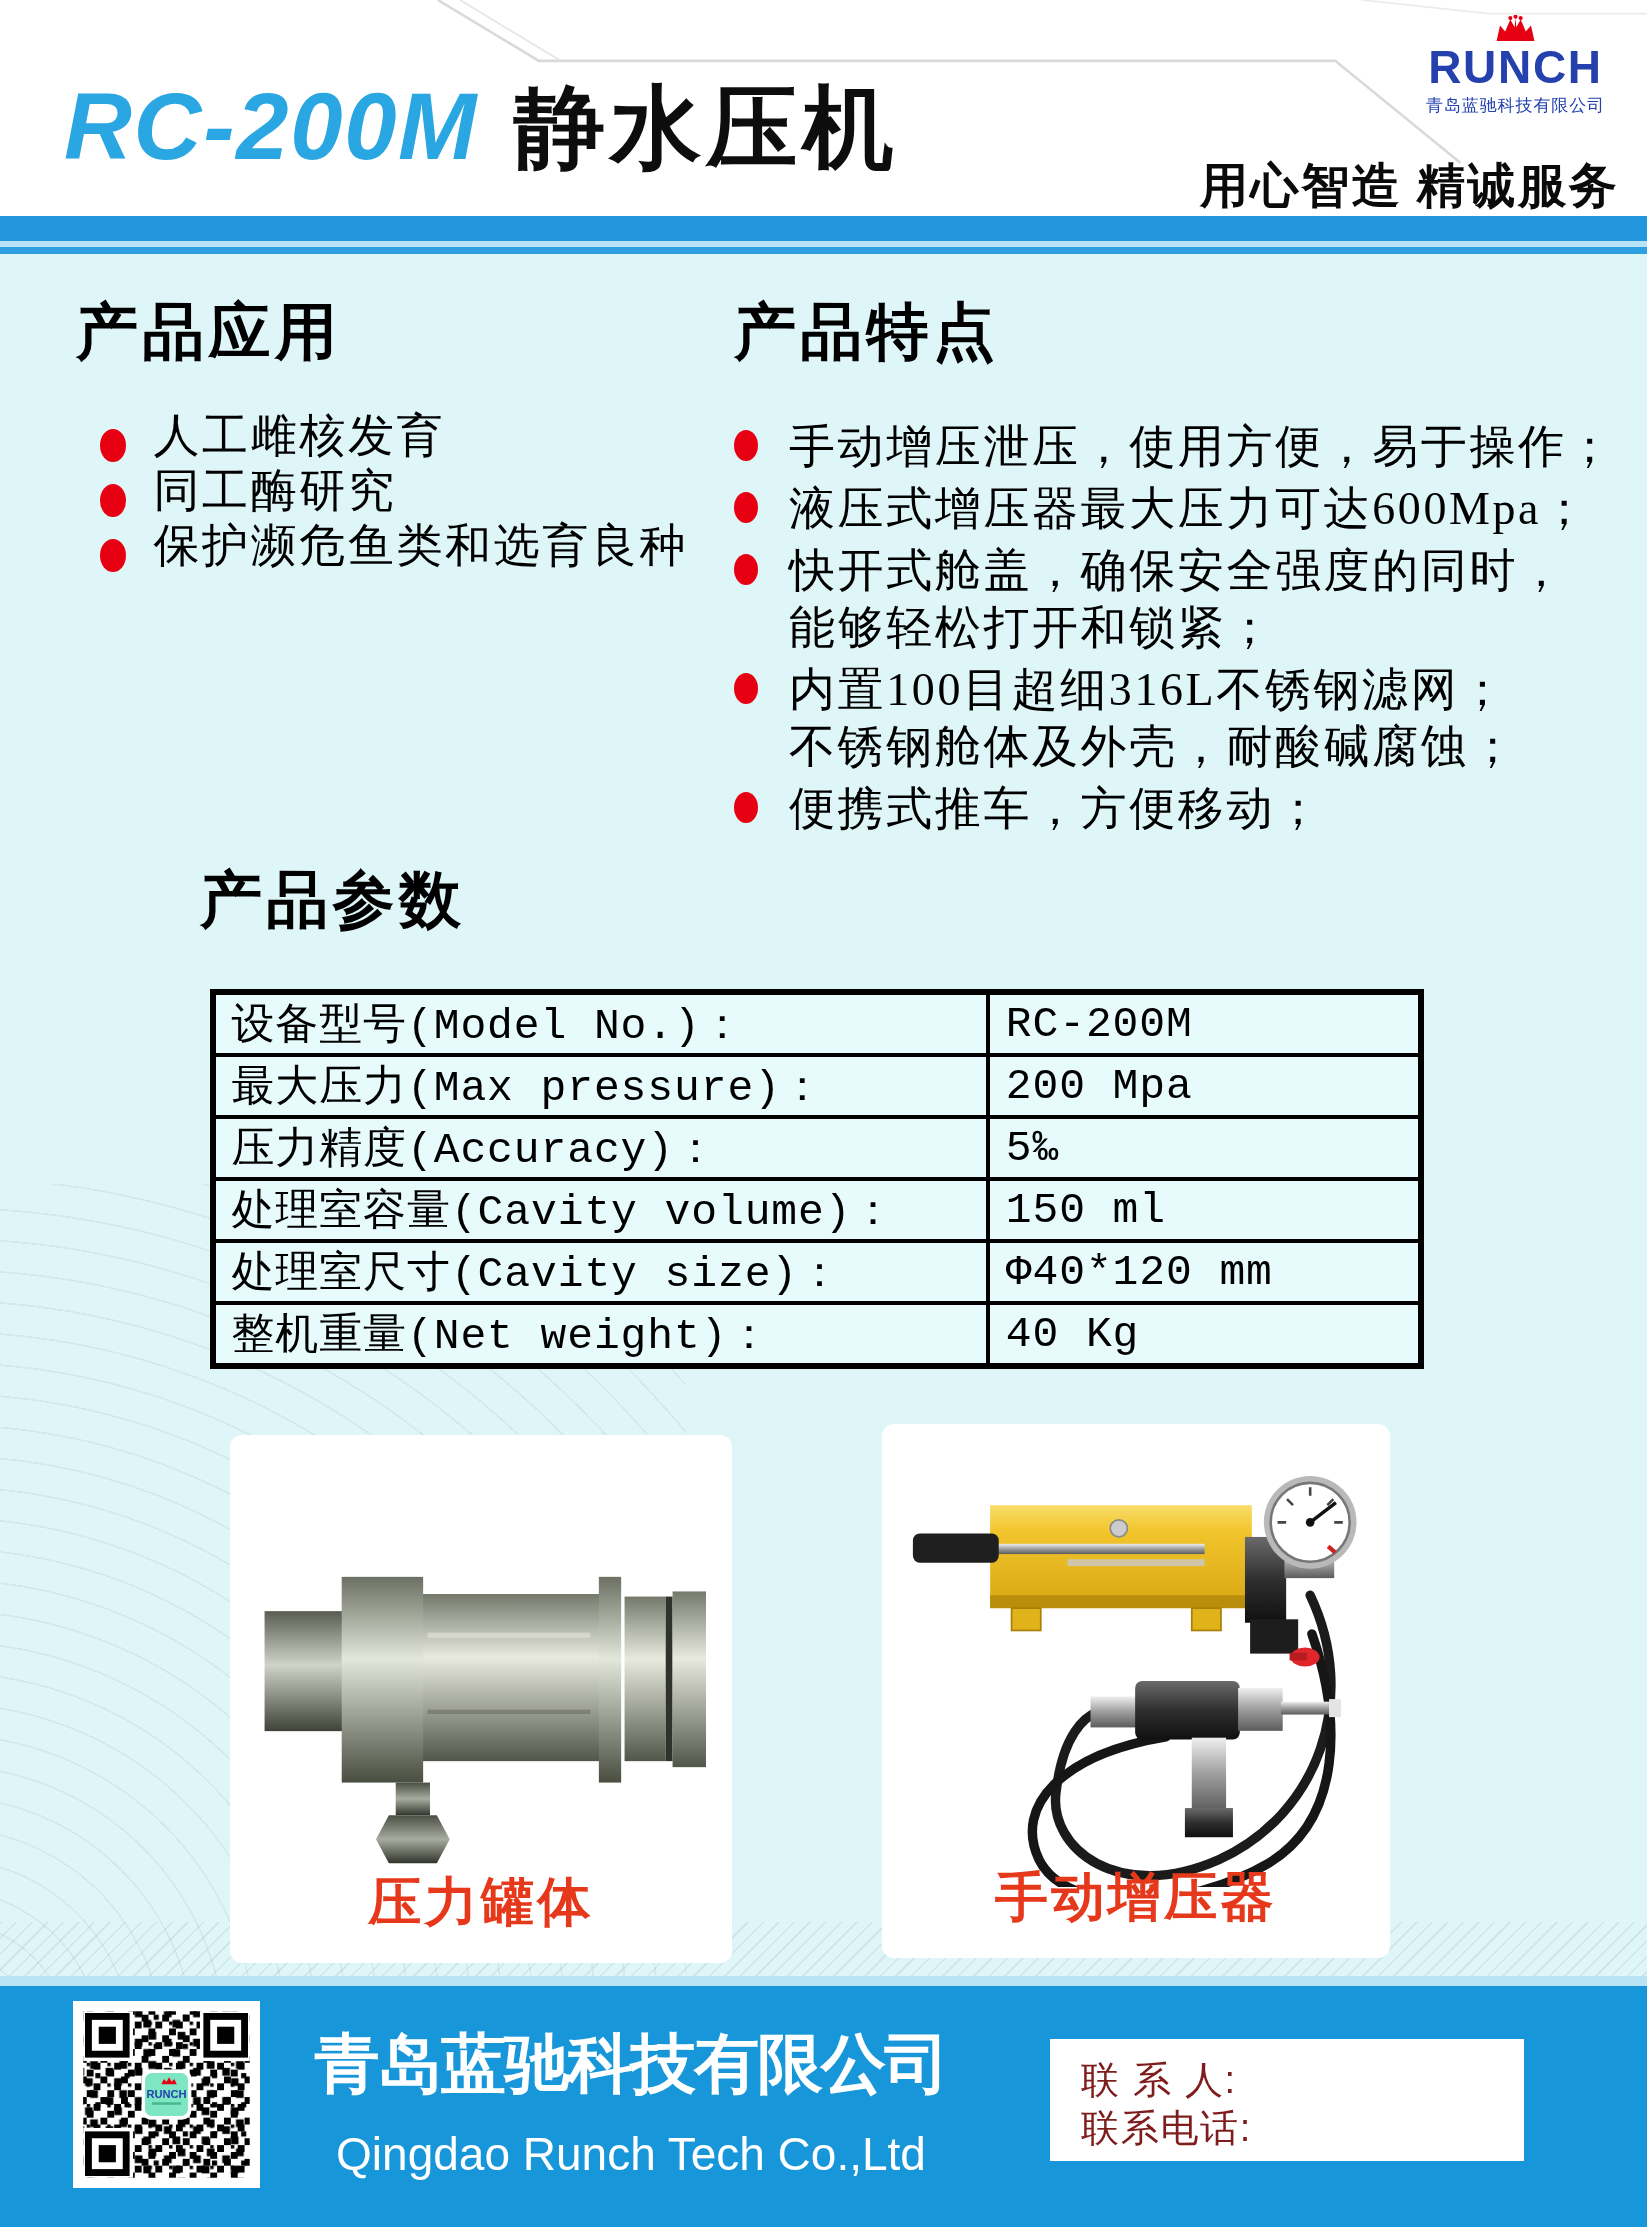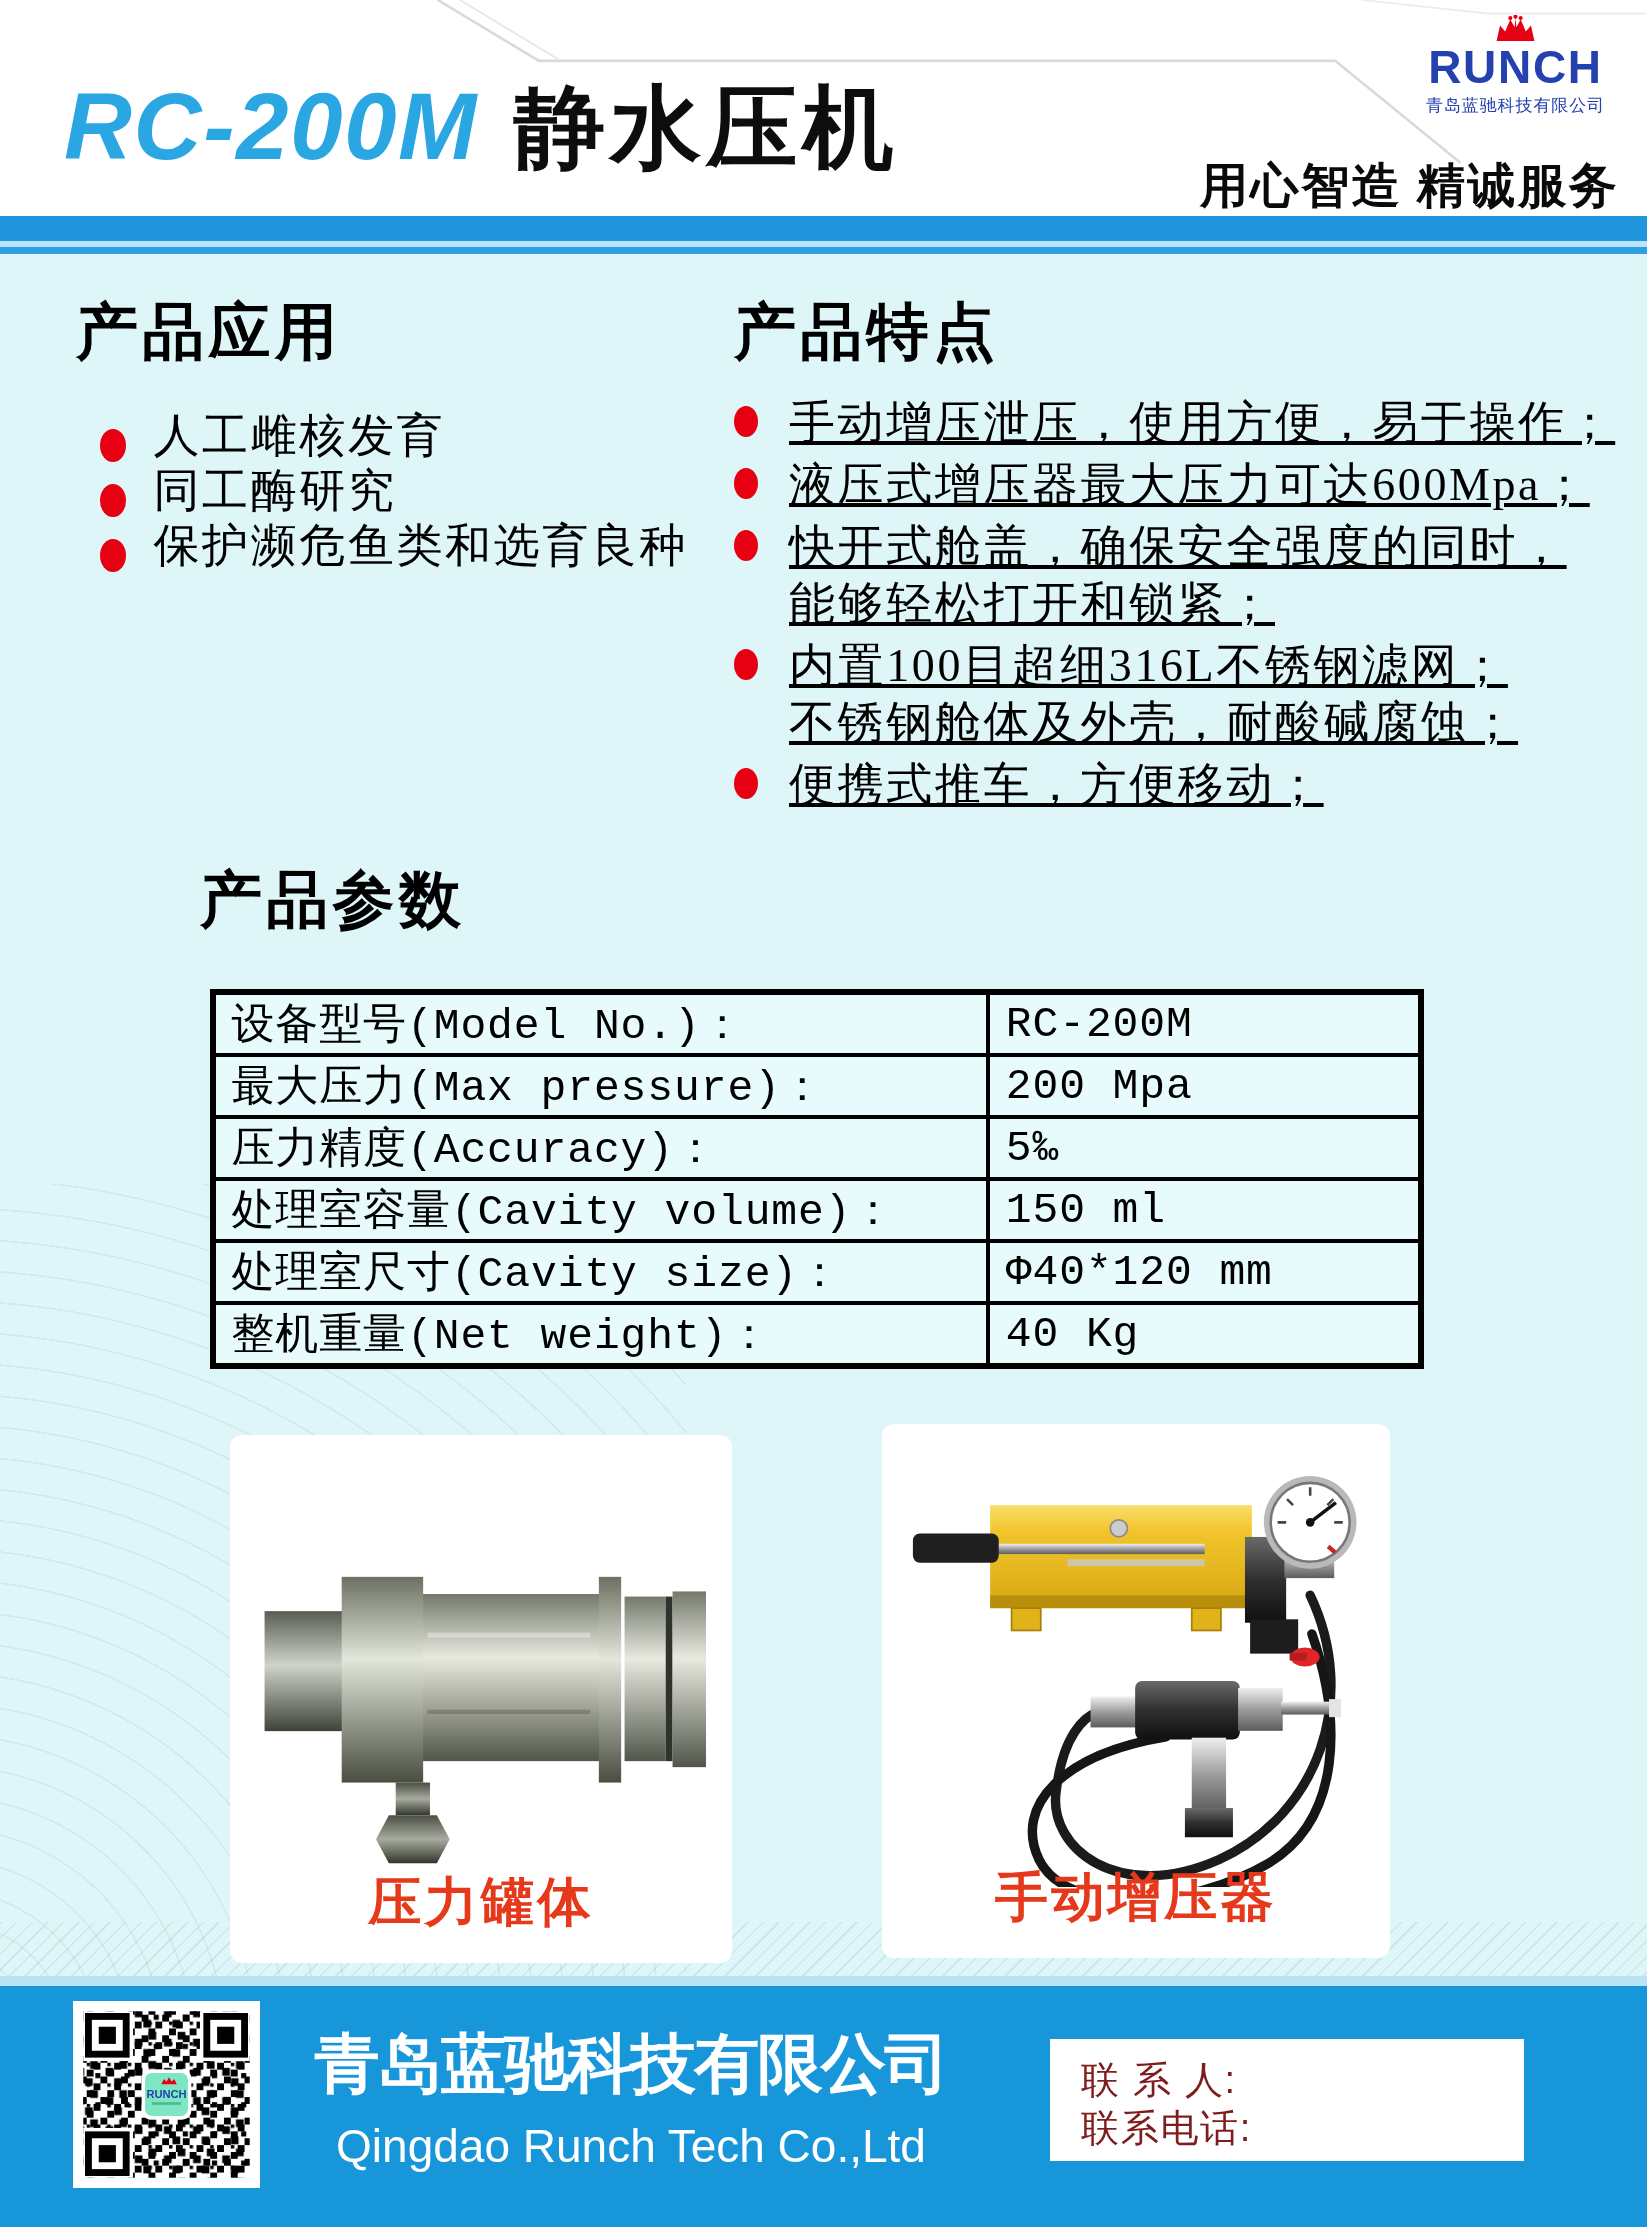--- a/index.html
+++ b/index.html
@@ -26,21 +26,21 @@
   .hatch{position:absolute;left:0;top:1922px;width:1647px;height:54px;opacity:.5;
      background:repeating-linear-gradient(135deg,rgba(140,152,156,.35) 0 1.7px,transparent 1.7px 11px);}
   
   .sec-heading{font-size:62px;font-weight:bold;color:#000;letter-spacing:4.3px;white-space:nowrap;}
   .apps{position:absolute;left:76px;top:290px;width:635px;}
   .apps ul{list-style:none;margin:33px 0 0 24px;padding:0;}
   .apps li{display:flex;align-items:flex-end;height:55px;}
   .dot{flex:0 0 auto;width:26px;height:33px;border-radius:50%;background:#e60012;margin:10.3px 27.5px 0 0;}
   .kai{font-family:"Liberation Serif","DejaVu Serif",serif;font-size:46px;color:#000;letter-spacing:2.6px;line-height:53px;white-space:nowrap;}
   .features{position:absolute;left:734px;top:290px;width:875px;}
-  .f-list{margin-top:20px;text-decoration:underline;}
+  .f-list{margin-top:44px;}
   .f-item{display:flex;align-items:flex-start;margin-bottom:5.1px;}
   .f-dot{flex:0 0 auto;width:24px;height:31px;border-radius:50%;background:#e60012;margin:12px 31px 0 0;}
   .f-text .kai{display:block;line-height:57px;}
   
   .params-heading{position:absolute;left:200px;top:858px;}
   .ptable{position:absolute;left:210px;top:989px;border-collapse:collapse;background:#000;}
   .ptable td{background:#e7fbfd;border:4.3px solid #000;height:51px;
      font-family:"Liberation Mono","DejaVu Sans Mono",monospace;font-size:43px;color:#000;
      padding:0 0 0 15.4px;letter-spacing:0.9px;white-space:nowrap;}
   .ptable .c1{width:755px;}
@@ -54,21 +54,21 @@
   .card-label{position:absolute;left:0;right:0;bottom:24px;text-align:center;
      font-size:53px;font-weight:bold;color:#e6391c;letter-spacing:3.4px;}
   
   .footer{position:absolute;left:0;top:1976px;width:1647px;height:251px;}
   .footer-strip{position:absolute;left:0;top:0;width:1647px;height:10.3px;background:#b7e3f5;}
   .footer-main{position:absolute;left:0;top:10.3px;width:1647px;height:241px;background:#1896da;}
   .qr{position:absolute;left:73px;top:14.6px;}
   .company-block{position:absolute;left:309px;top:34px;width:644px;text-align:center;color:#fff;}
   .company-cn{font-family:"Liberation Serif","DejaVu Serif",serif;font-size:65px;font-weight:bold;
      letter-spacing:-1.7px;white-space:nowrap;}
-  .company-en{font-size:46px;margin-top:11px;letter-spacing:0;white-space:nowrap;}
+  .company-en{font-size:46px;margin-top:19px;letter-spacing:0;white-space:nowrap;}
   .contact-box{position:absolute;left:1050px;top:53px;width:474px;height:122px;background:#fff;
      padding:17px 0 0 31px;box-sizing:border-box;}
   .contact-line{font-size:38px;color:#7f1d1d;letter-spacing:1.7px;line-height:48px;white-space:nowrap;}
 </style>
 </head>
 <body>
 
 <div class="page">
 
   <div class="header">

